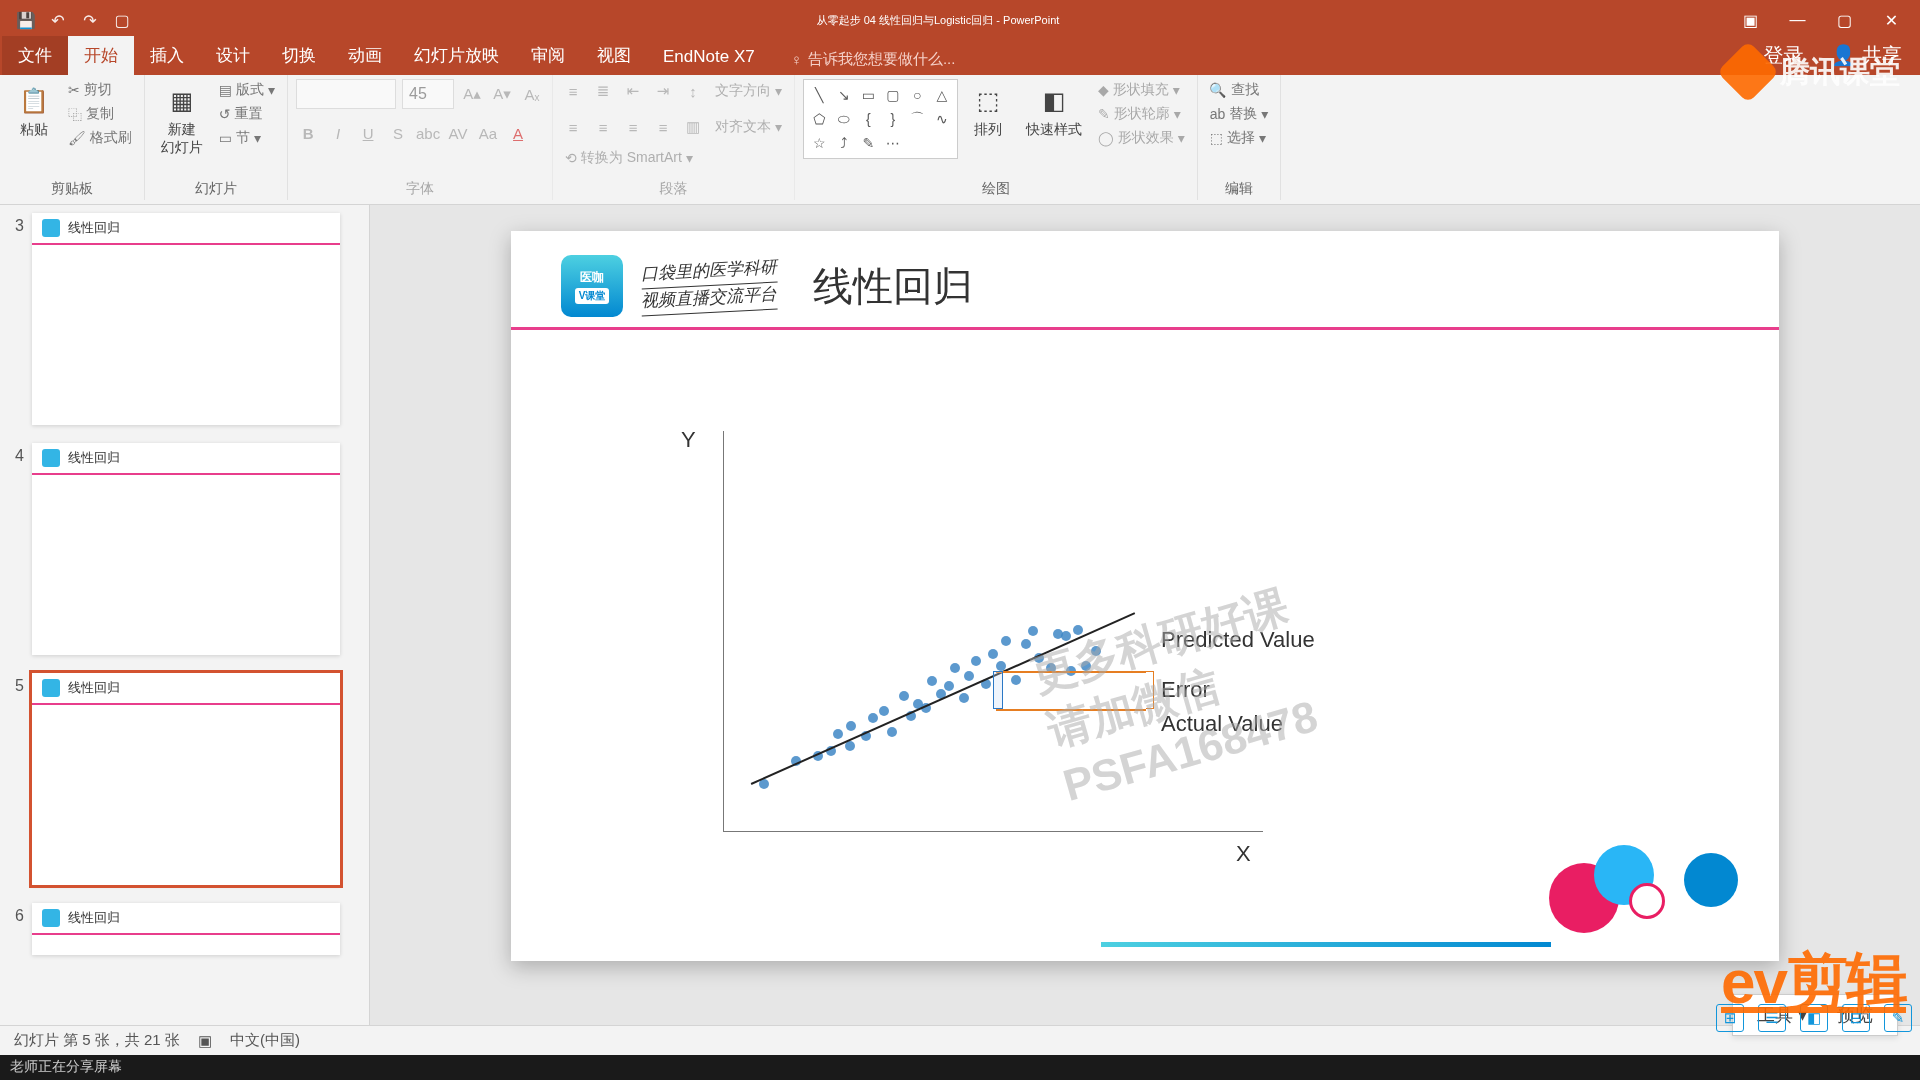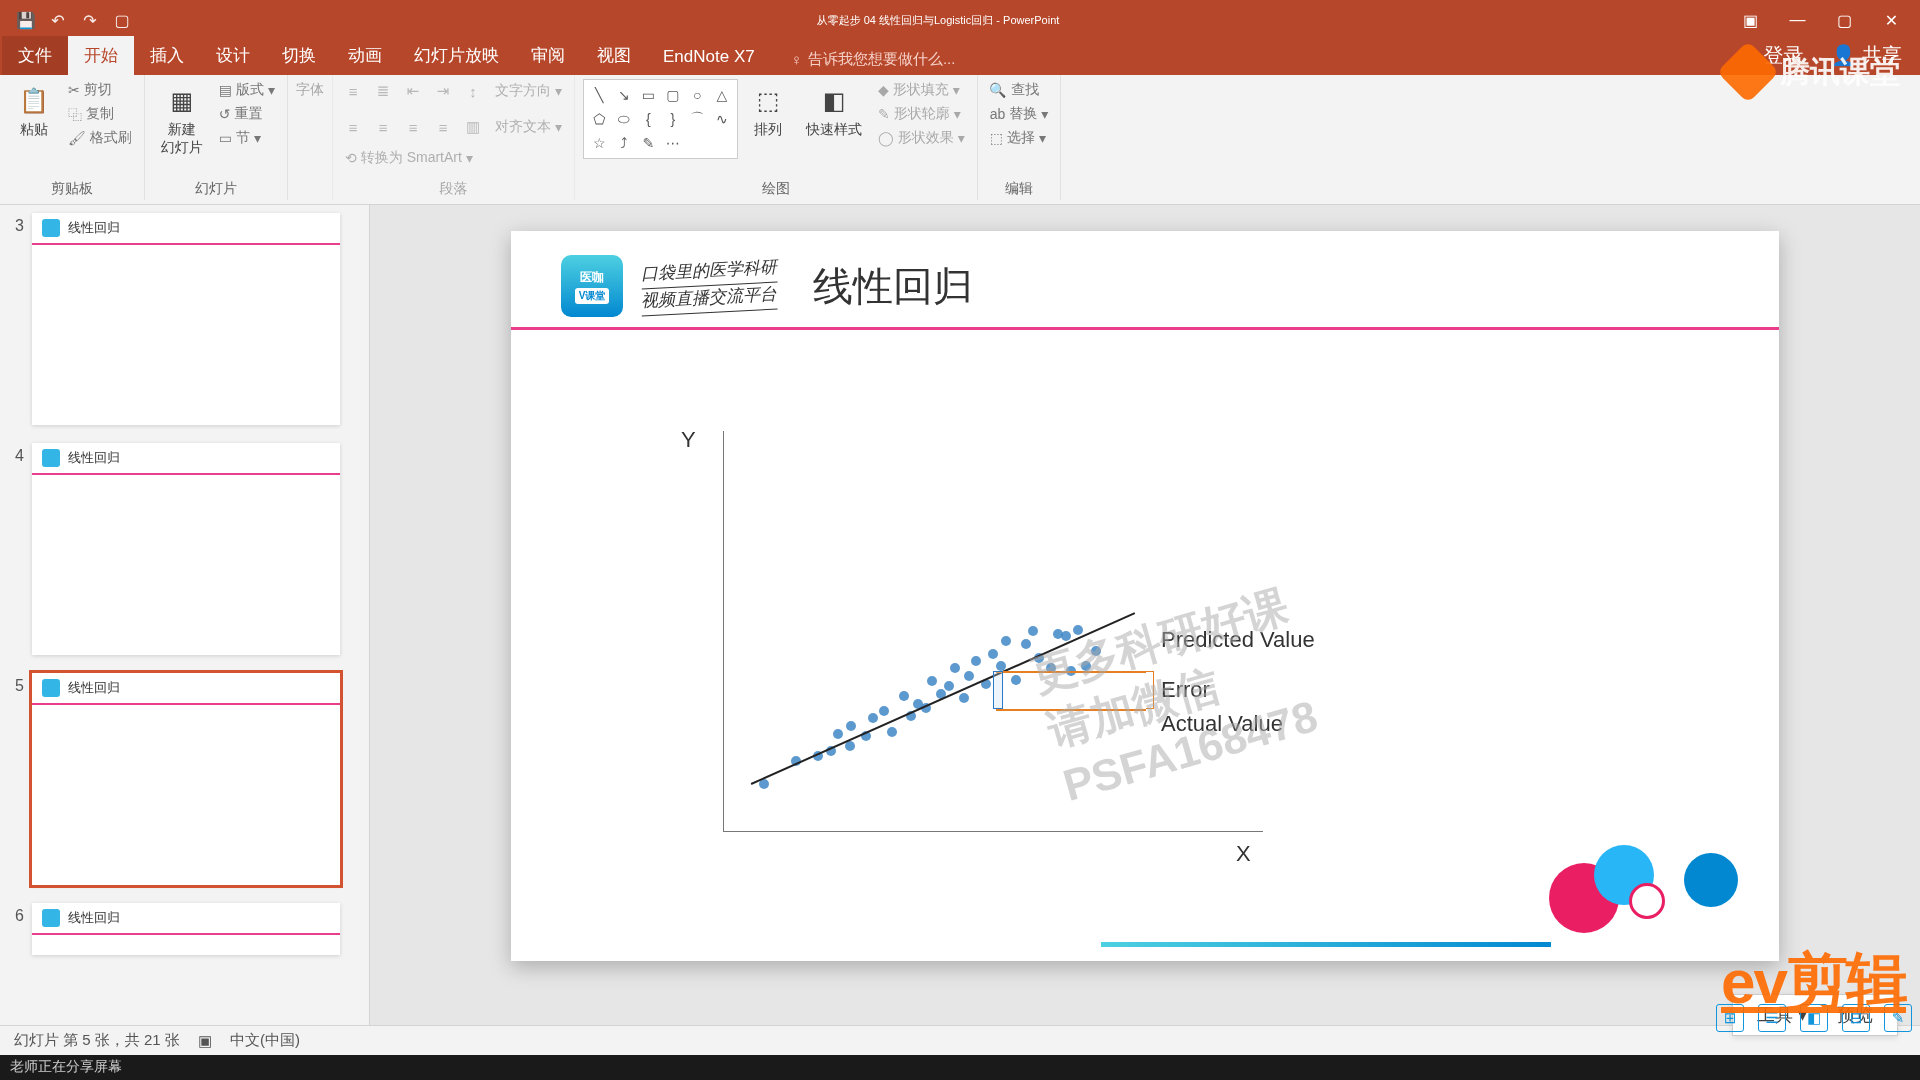--- a/index.html
+++ b/index.html
@@ -165,20 +165,47 @@
               <span>▭</span>
               <span>节</span>
               <span>▾</span>
             </div>
         </div>
       </div>
       <div class="ribbon-group-label">幻灯片</div>
     </div>
 
     <div class="ribbon-group" style="opacity:0.55">
+      <div class="ribbon-group-content" style="flex-direction:column">
+        <div class="font-row">
+          <input class="font-name" disabled="" style="">
+          <input class="font-size" disabled="" value="45" style="">
+          <div class="fmt-btn">A▴</div>
+          <div class="fmt-btn">A▾</div>
+          <div class="fmt-btn">Aₓ</div>
+        </div>
+        <div class="fmt-row">
+          <div class="fmt-btn">
+              <b>B</b>
+            </div>
+          <div class="fmt-btn">
+              <i>I</i>
+            </div>
+          <div class="fmt-btn">
+              <u>U</u>
+            </div>
+          <div class="fmt-btn">S</div>
+          <div class="fmt-btn">abc</div>
+          <div class="fmt-btn">AV</div>
+          <div class="fmt-btn">Aa</div>
+          <div class="fmt-btn" style="color:#c00">
+              <u>A</u>
+            </div>
+        </div>
+      </div>
       <div class="ribbon-group-label">字体</div>
     </div>
 
     <div class="ribbon-group" style="opacity:0.55">
       <div class="ribbon-group-content" style="flex-direction:column">
         <div class="font-row">
           <div class="fmt-btn">≡</div>
           <div class="fmt-btn">≣</div>
           <div class="fmt-btn">⇤</div>
           <div class="fmt-btn">⇥</div>

